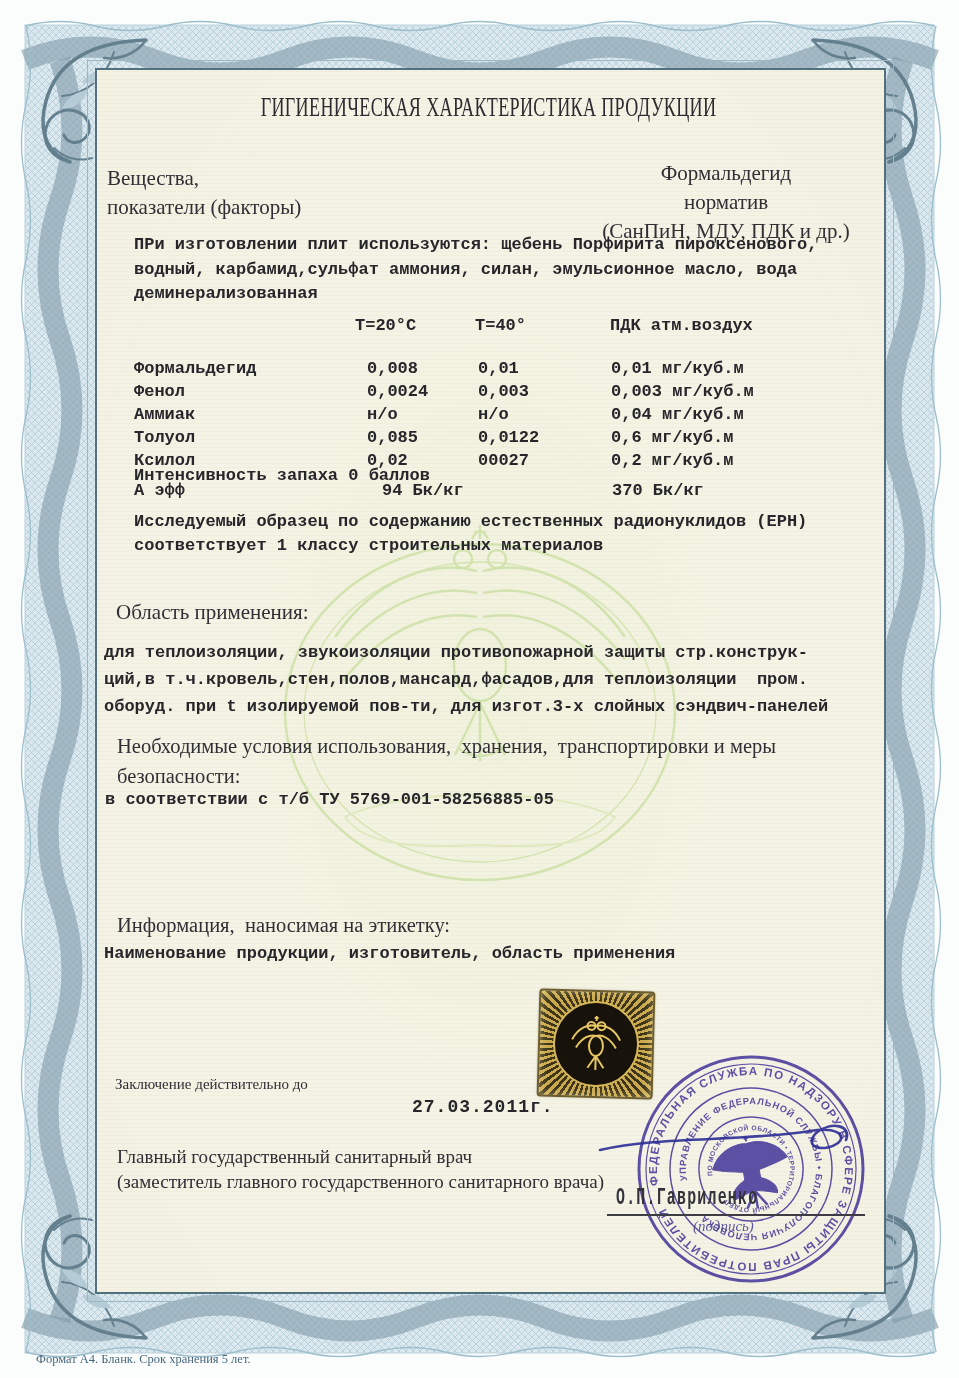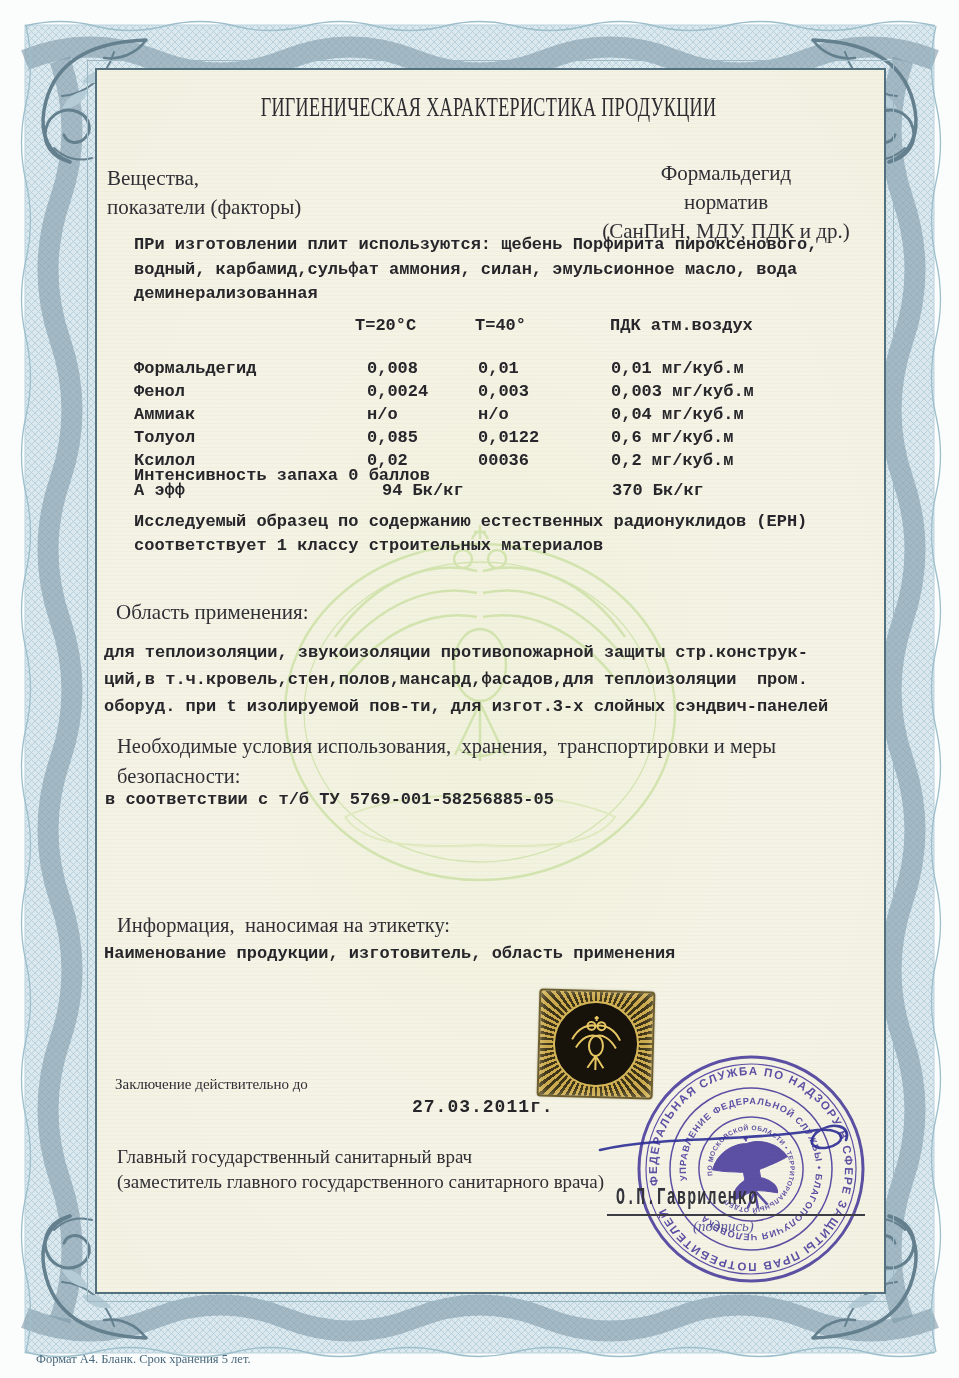--- a/index.html
+++ b/index.html
@@ -155,21 +155,21 @@
     </div>
     <div class="trow">
       <span class="abs cell-name mono line" style="top:428px">Толуол</span>
       <span class="abs cell-1 mono line" style="top:428px">0,085</span>
       <span class="abs cell-2 mono line" style="top:428px">0,0122</span>
       <span class="abs cell-3 mono line" style="top:428px">0,6 мг/куб.м</span>
     </div>
     <div class="trow">
       <span class="abs cell-name mono line" style="top:451px">Ксилол</span>
       <span class="abs cell-1 mono line" style="top:451px">0,02</span>
-      <span class="abs cell-2 mono line" style="top:451px">00036</span>
+      <span class="abs cell-2 mono line" style="top:451px">00027</span>
       <span class="abs cell-3 mono line" style="top:451px">0,2 мг/куб.м</span>
     </div>
   </div>
 
   <div class="abs odor mono line">Интенсивность запаха 0 баллов</div>
   <div>
     <span class="abs aeff mono line" style="left:134px">А эфф</span>
     <span class="abs aeff aeff-v mono line">94 Бк/кг</span>
     <span class="abs aeff aeff-n mono line">370 Бк/кг</span>
   </div>

